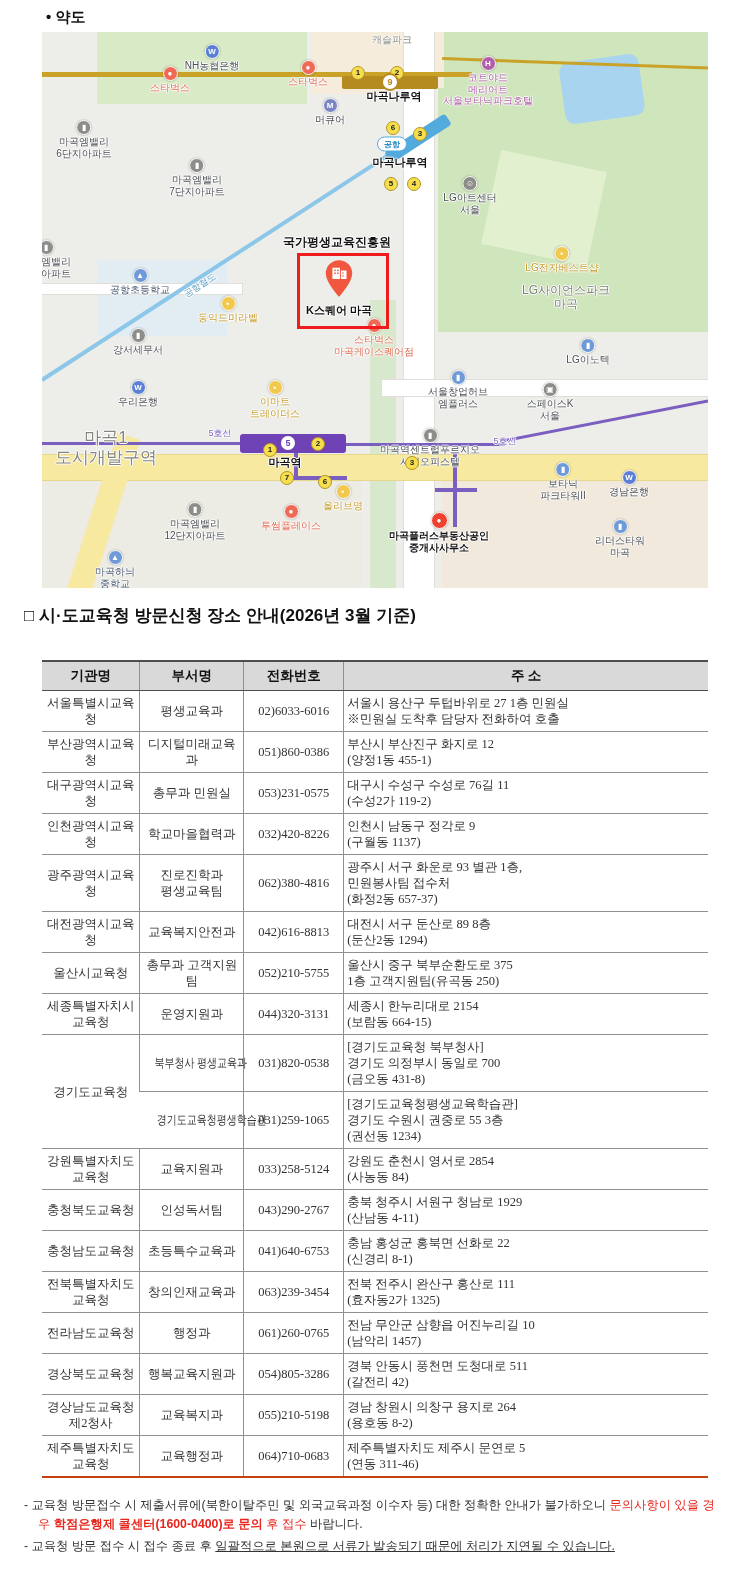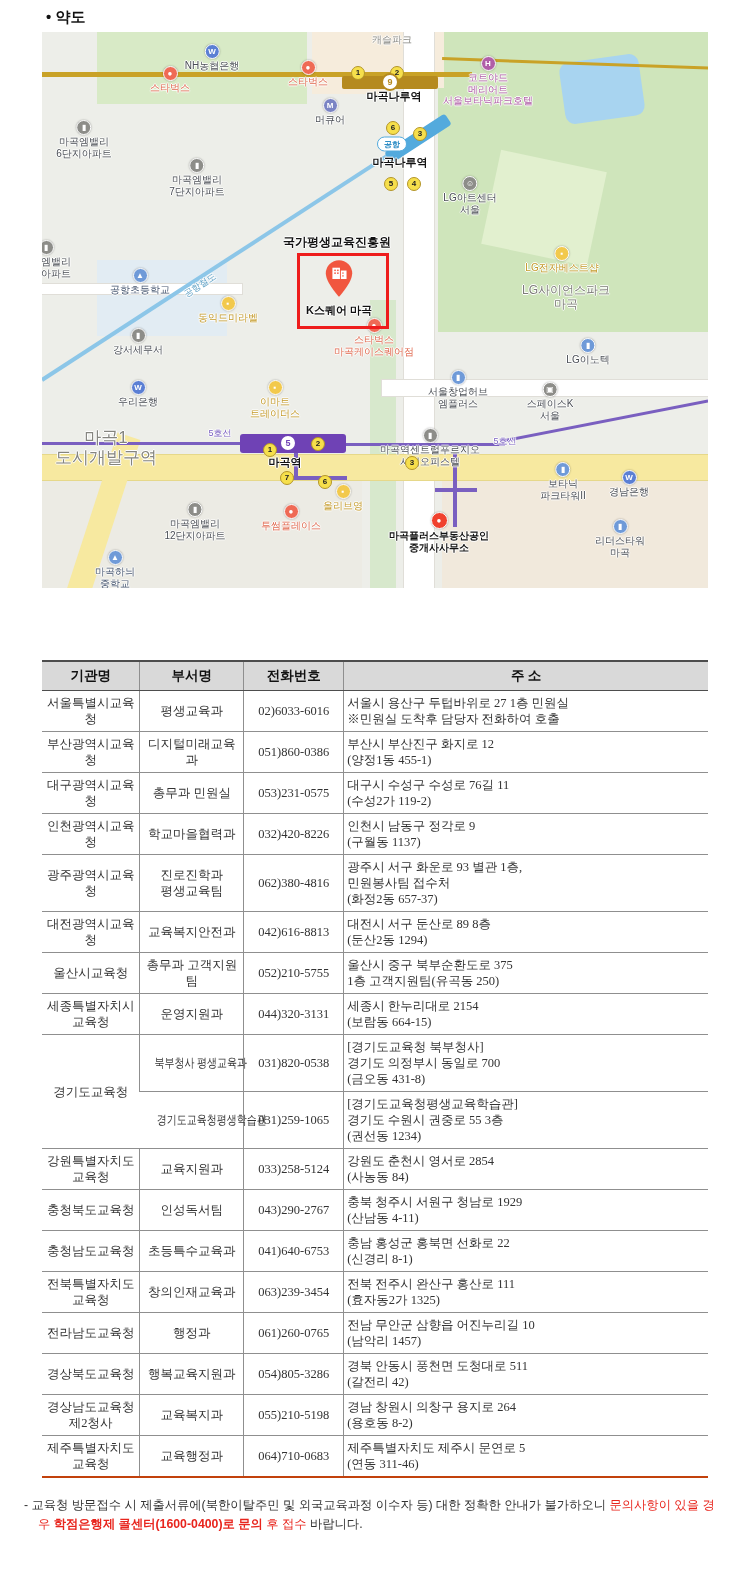--- a/index.html
+++ b/index.html
@@ -302,20 +302,21 @@
       <div class="exit" style="left: 228px; top: 418px;">1</div>
       <div class="exit" style="left: 276px; top: 412px;">2</div>
       <div class="exit" style="left: 245px; top: 446px;">7</div>
       <div class="exit" style="left: 283px; top: 450px;">6</div>
       <div class="exit" style="left: 370px; top: 431px;">3</div>
       <div class="lbadge" style="border: 2px solid rgb(181, 138, 31); color: rgb(181, 138, 31); left: 348px; top: 50px;">9</div>
       <div class="lbadge" style="border: 2px solid rgb(111, 66, 181); color: rgb(111, 66, 181); left: 246px; top: 411px;">5</div>
       <div class="pill" style="left: 350px; top: 112px;">공항</div>
     </div>
 
+  <div class="sec-title">□ 시·도교육청 방문신청 장소 안내(2026년 3월 기준)</div>
 
   <div class="tbl-wrap">
     <table class="info">
       <colgroup>
           <col class="c1">
           <col class="c2">
           <col class="c3">
           <col class="c4">
         </colgroup>
       <thead>
@@ -460,15 +461,16 @@
             <td class="c">064)710-0683</td>
             <td class="addr">제주특별자치도 제주시 문연로 5
 (연동 311-46)</td>
           </tr>
         </tbody>
     </table>
   </div>
 
   <div class="notes">
       <div class="note"><span>- 교육청 방문접수 시 제출서류에(북한이탈주민 및 외국교육과정 이수자 등) 대한 정확한 안내가 불가하오니 </span><span class="red">문의사항이 있을 경우 </span><span class="red b">학점은행제 콜센터(1600-0400)로 문의</span><span class="red"> 후 접수 </span><span>바랍니다.</span></div>
+      <div class="note"><span>- 교육청 방문 접수 시 접수 종료 후 </span><span class="u">일괄적으로 본원으로 서류가 발송되기 때문에 처리가 지연될 수 있습니다.</span></div>
     </div>
 
 </div>
 
 </body></html>

